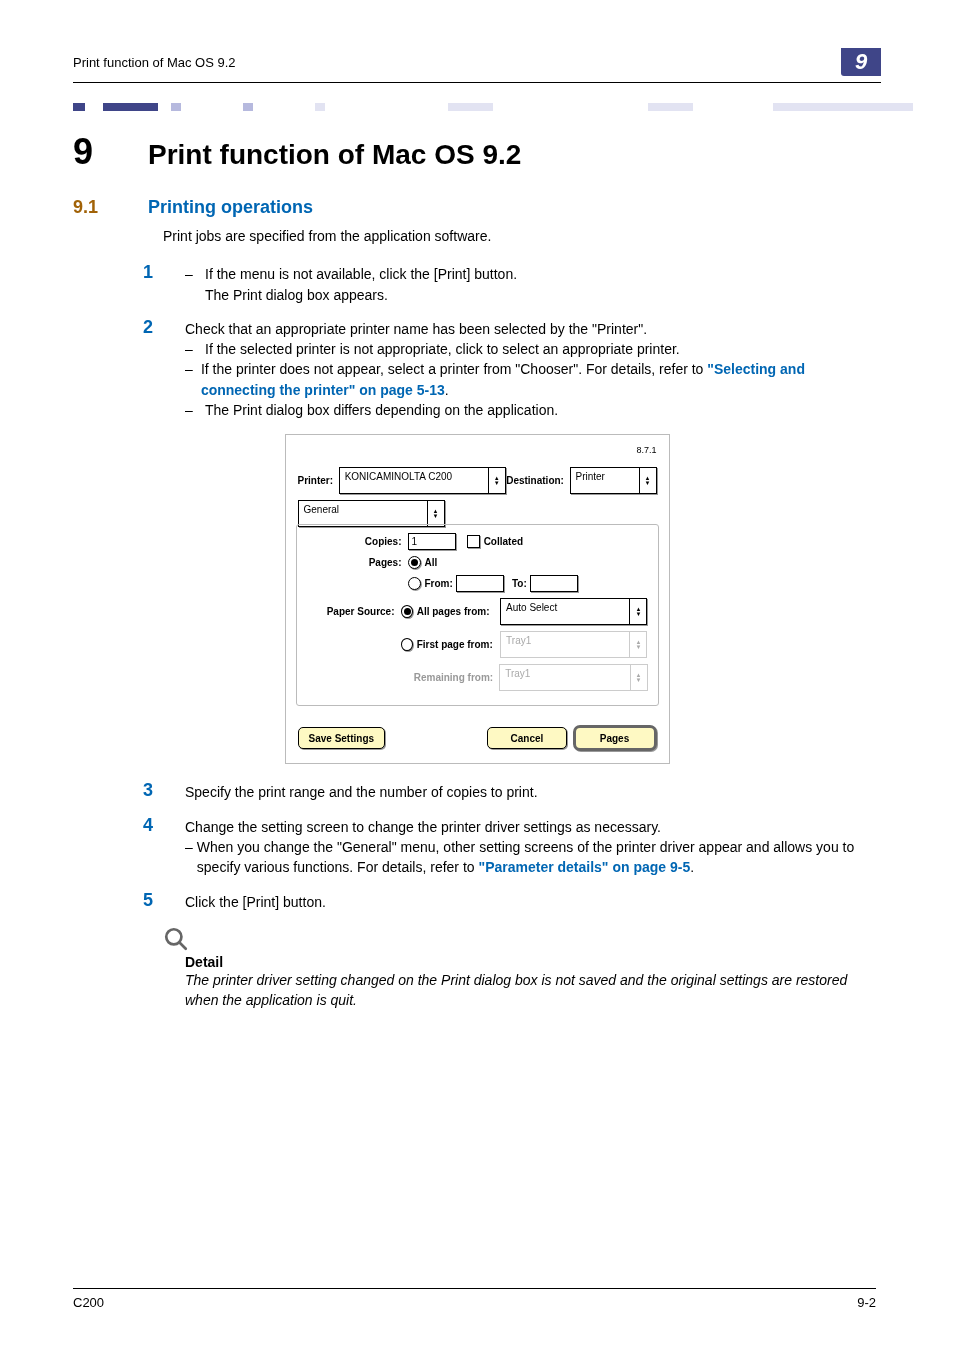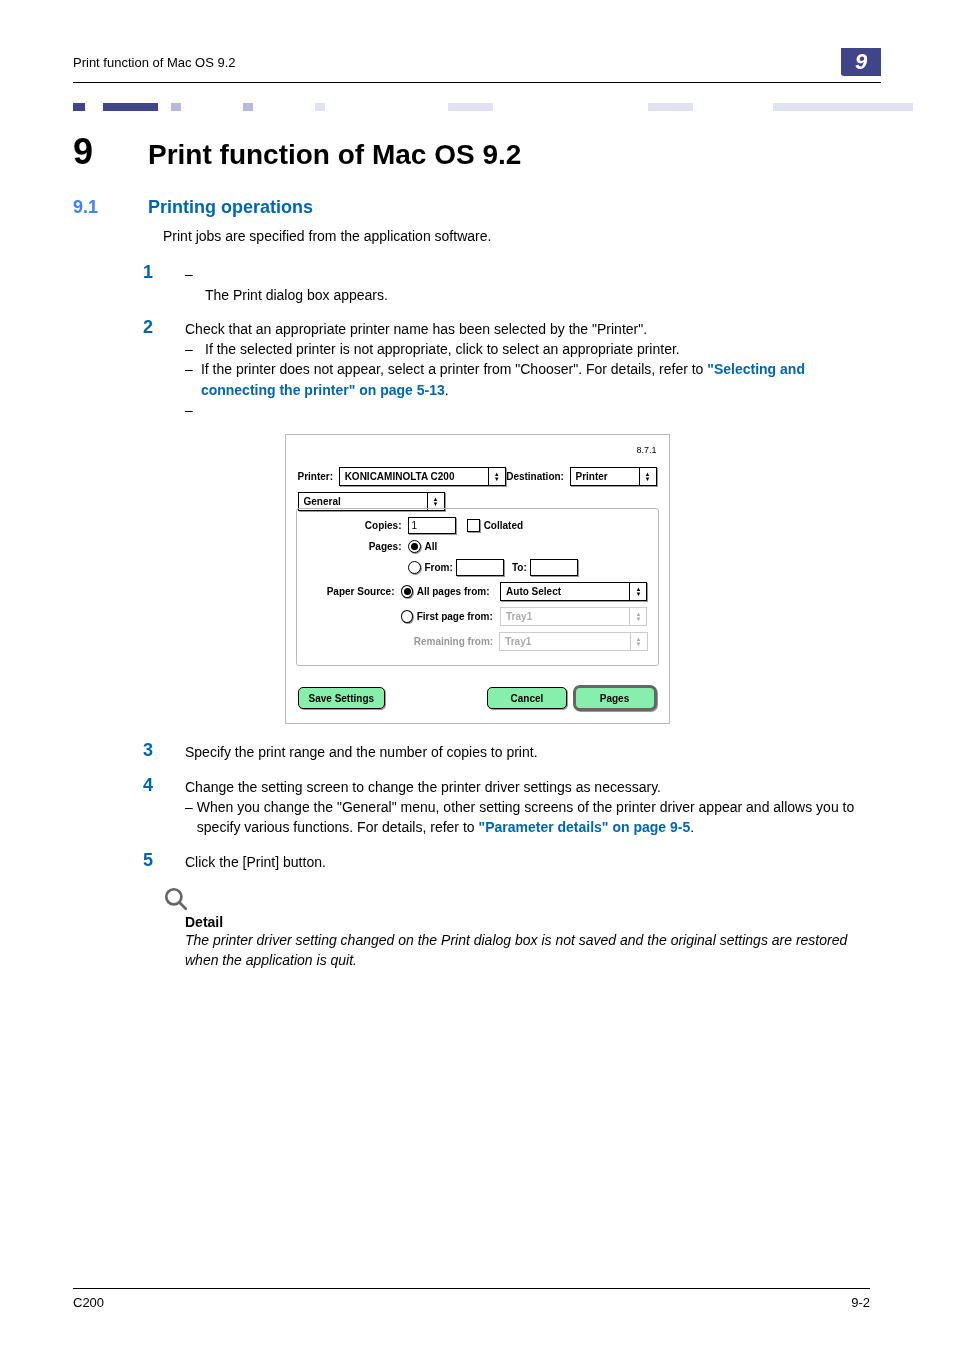--- a/index.html
+++ b/index.html
@@ -70,21 +70,21 @@
     font-weight: bold;
   }
   .secrow {
     display: flex;
     align-items: baseline;
     margin-bottom: 8px;
   }
   .secnum {
     font-size: 18px;
     font-weight: bold;
-    color: #3b82f6;
+    color: #a16207;
     width: 75px;
   }
   .sectitle {
     font-size: 18px;
     font-weight: bold;
     color: #0066b3;
   }
   .body-indent {
     margin-left: 90px;
     font-size: 14px;
@@ -148,23 +148,23 @@
     display: flex;
     align-items: center;
     margin-bottom: 6px;
     margin-top: 12px;
   }
   .dlg-sel {
     border: 1px solid #000;
     background: #fff;
     height: 17px;
     line-height: 15px;
-    padding: 0 20px 0 5px;
-    font-size: 10px;
-    font-weight: bold;
+    padding: 0 20px 8px 5px;
+    font-size: 10px;
+    font-weight: normal;
     position: relative;
     display: inline-flex;
     align-items: center;
     box-shadow: 1px 1px 0 #999;
   }
   .dlg-sel .arrow-updown {
     position: absolute;
     right: 0;
     top: 0;
     width: 16px;
@@ -254,21 +254,21 @@
     text-align: right;
     padding-right: 6px;
     font-weight: bold;
     font-size: 10px;
   }
   .fldlbl.dis {
     color: #999;
   }
   .dlg-btn {
     border: 1px solid #000;
-    background: #86efac;
+    background: #fef9c3;
     height: 20px;
     min-width: 58px;
     padding: 0 10px;
     font-size: 10px;
     font-weight: bold;
     border-radius: 5px;
     box-shadow: 1px 1px 0 #999;
     display: inline-flex;
     align-items: center;
     justify-content: center;
@@ -299,21 +299,21 @@
   .detail-body {
     margin-left: 112px;
     font-style: italic;
     font-size: 14px;
     line-height: 1.45;
   }
   .ftr {
     position: absolute;
     bottom: 40px;
     left: 73px;
-    right: 84px;
+    right: 78px;
     border-top: 1px solid #000;
     padding-top: 6px;
     display: flex;
     justify-content: space-between;
     font-size: 13px;
   }
 </style>
 </head>
 <body>
 
@@ -345,39 +345,41 @@
     <div class="secnum">9.1</div>
     <div class="sectitle">Printing operations</div>
   </div>
   <div class="body-indent intro">Print jobs are specified from the application software.</div>
 
   <div id="steps-container">
       <div class="step">
         <div class="stepnum">1</div>
         <div class="sub subline">
           <span class="sub-dash">–</span>
+          <span>If the menu is not available, click the [Print] button.</span>
         </div>
         <div class="sub subline">
           <span class="sub-dash"></span>
           <span>The Print dialog box appears.</span>
         </div>
       </div>
       <div class="step">
         <div class="stepnum">2</div>
         <div class="steptxt">Check that an appropriate printer name has been selected by the "Printer".</div>
         <div class="sub subline">
           <span class="sub-dash">–</span>
           <span>If the selected printer is not appropriate, click to select an appropriate printer.</span>
         </div>
         <div class="sub subline">
           <span class="sub-dash">–</span>
           <span>If the printer does not appear, select a printer from "Chooser". For details, refer to <span class="lnk">"Selecting and connecting the printer" on page 5-13</span>.</span>
         </div>
         <div class="sub subline">
           <span class="sub-dash">–</span>
+          <span>The Print dialog box differs depending on the application.</span>
         </div>
       </div>
       <div class="dlg">
         <div class="dlg-ver">8.7.1</div>
         <div class="dlg-row"><span class="dlg-lbl">Printer:</span>&nbsp;&nbsp;<span class="dlg-sel" style="width:140px">KONICAMINOLTA C200<span class="arrow-updown">▲<br>▼</span></span><span style="flex:1"></span><span class="dlg-lbl">Destination:</span>&nbsp;&nbsp;<span class="dlg-sel" style="width:60px">Printer<span class="arrow-updown">▲<br>▼</span></span></div>
         <div class="mainsel-row">
           <span class="dlg-sel" style="width:120px">General<span class="arrow-updown">▲<br>▼</span></span>
         </div>
         <div class="grp">
           <div class="fldrow"><div class="fldlbl">Copies:</div><span class="inp">1</span>&nbsp;&nbsp;&nbsp;&nbsp;<span class="chk"></span><span class="dlg-lbl">Collated</span></div>

